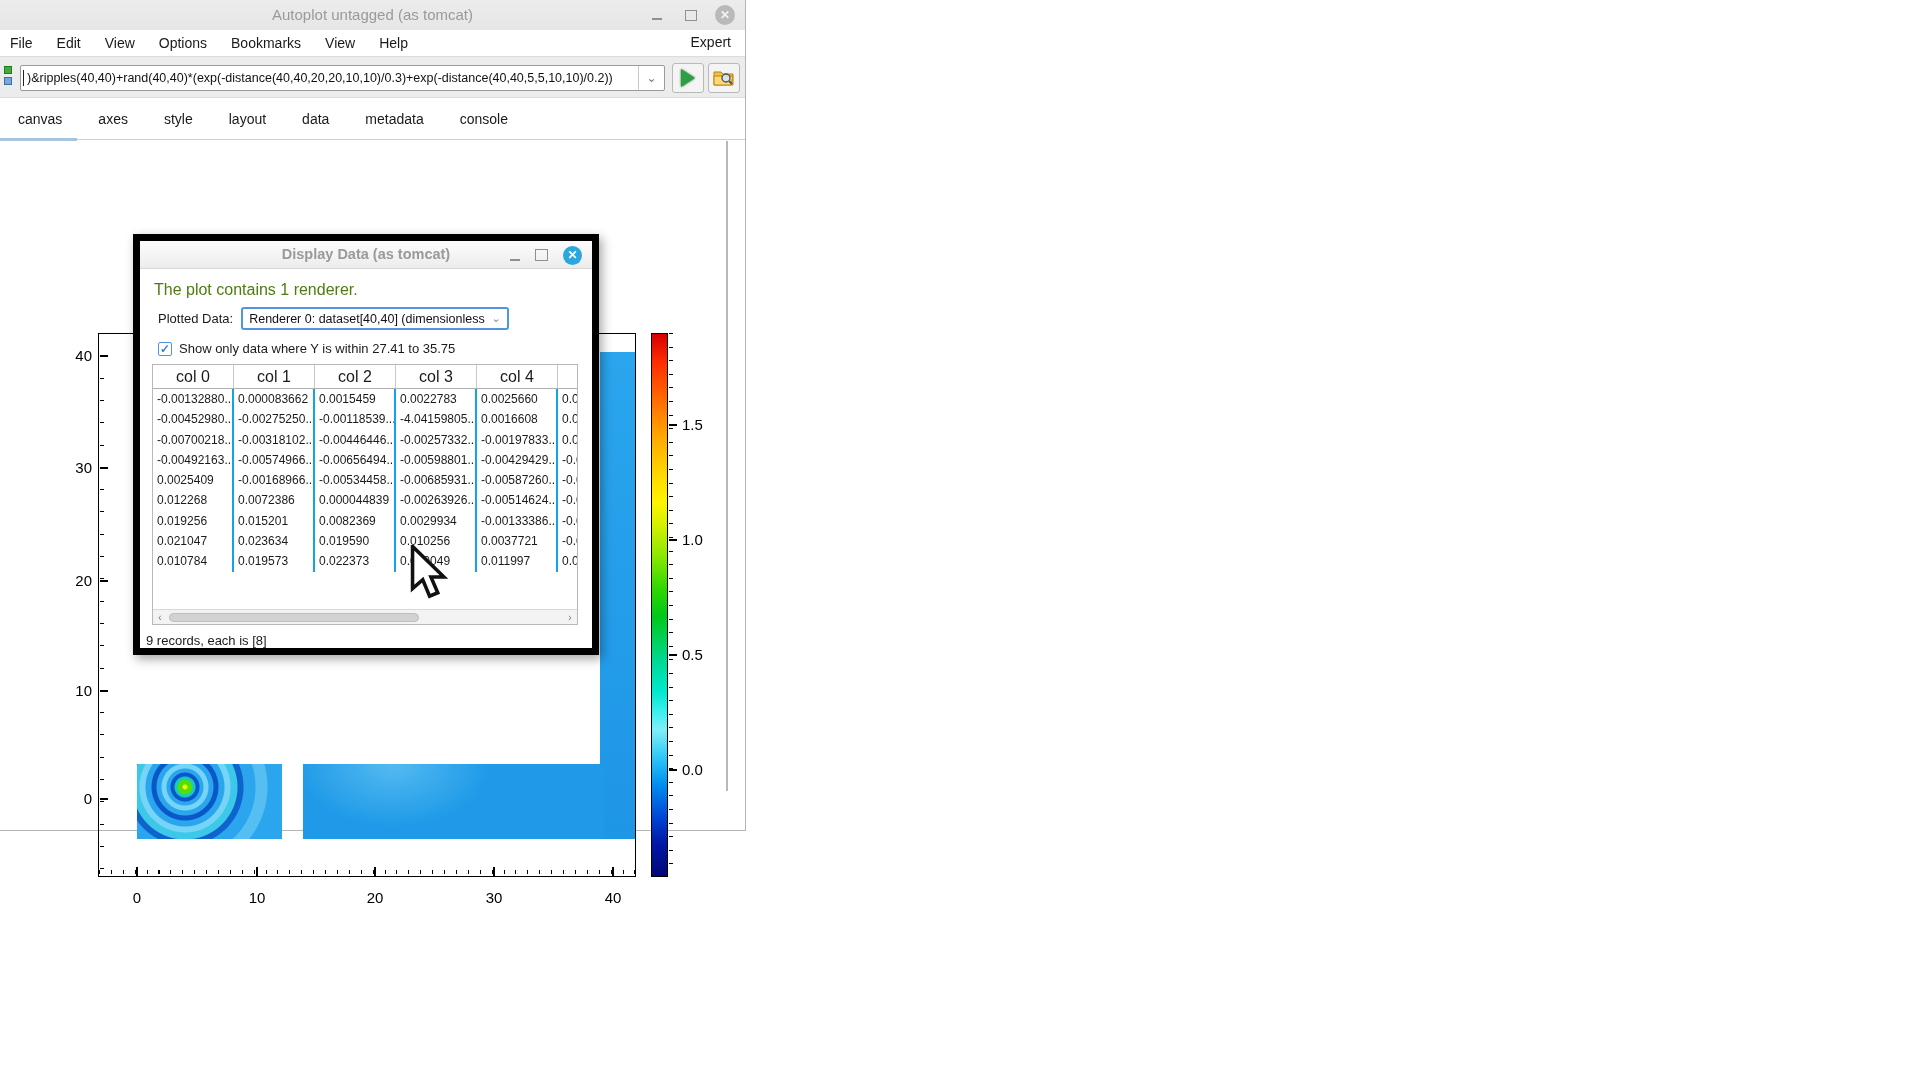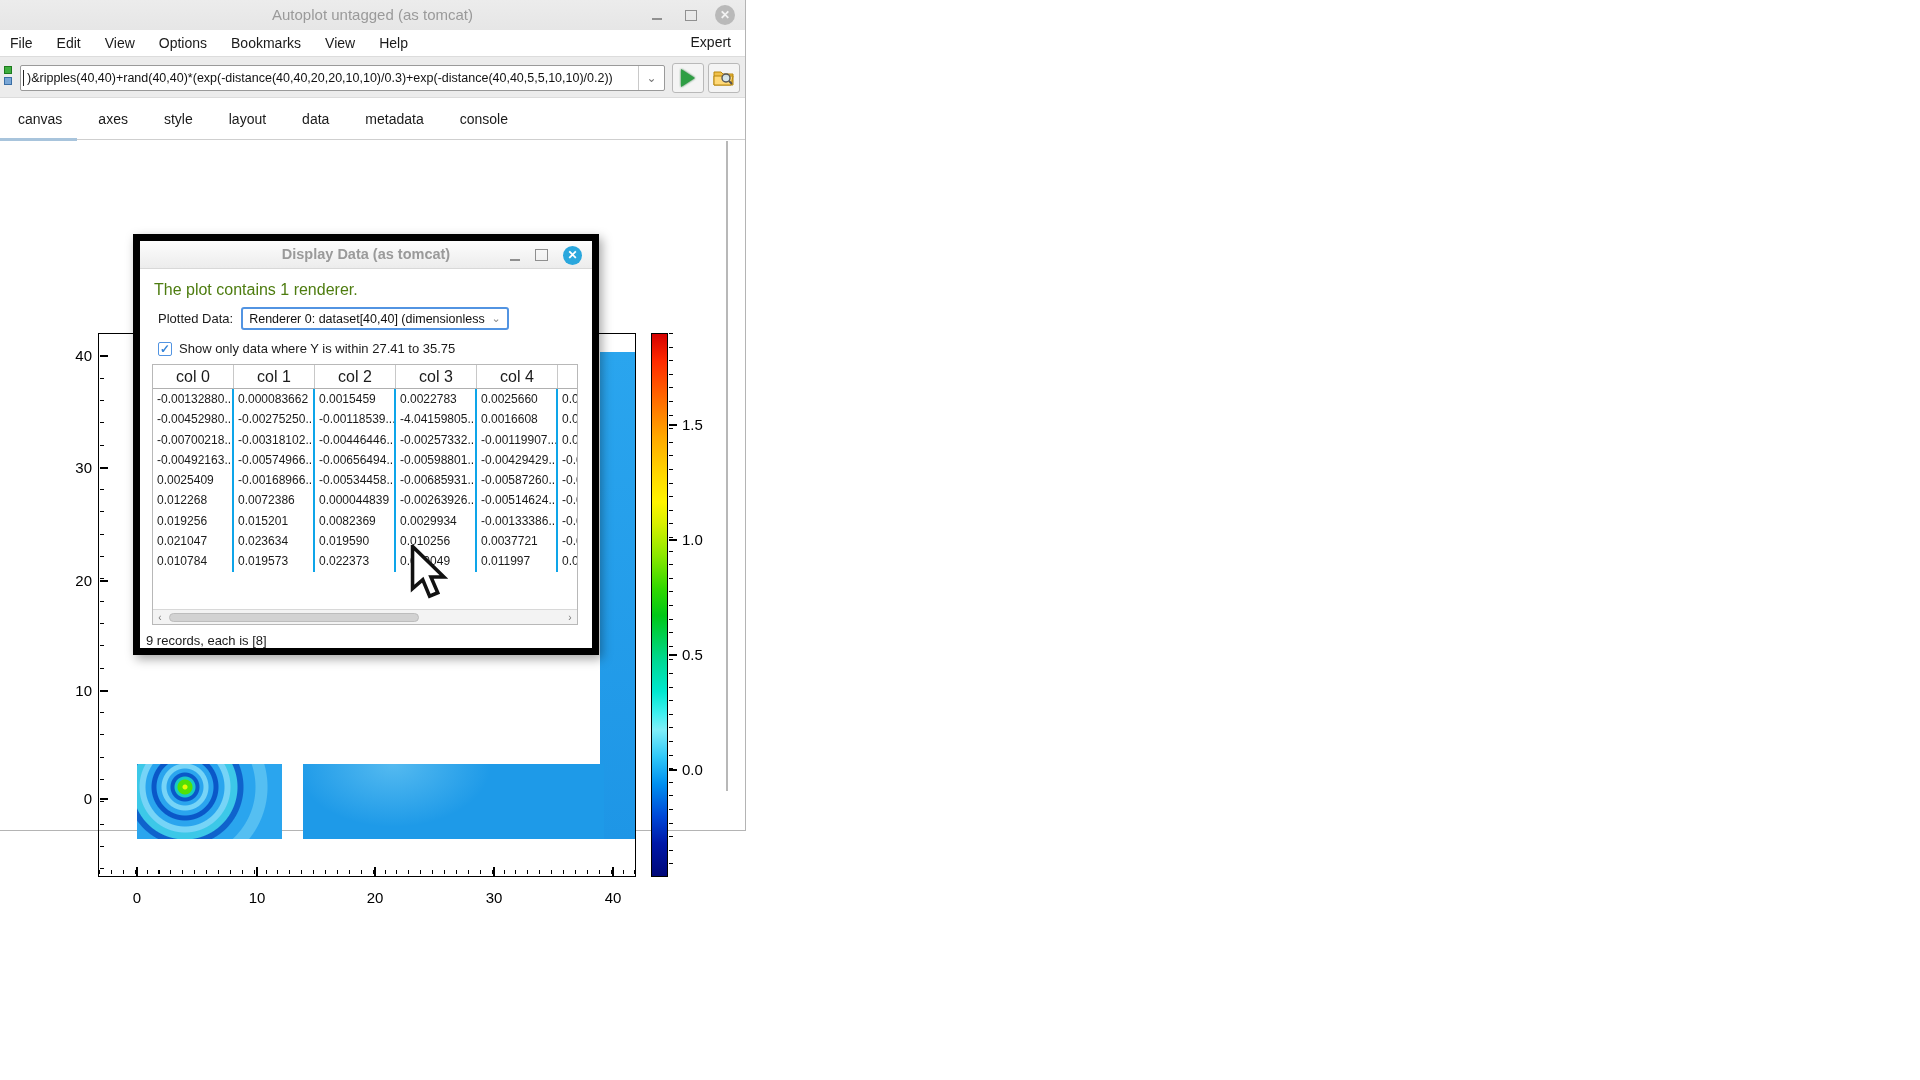--- a/index.html
+++ b/index.html
@@ -291,21 +291,21 @@
               <div class="td">-0.00118539...</div>
               <div class="td">-4.04159805...</div>
               <div class="td">0.0016608</div>
               <div class="td">0.00</div>
             </div>
             <div class="tr">
               <div class="td">-0.00700218...</div>
               <div class="td">-0.00318102...</div>
               <div class="td">-0.00446446...</div>
               <div class="td">-0.00257332...</div>
-              <div class="td">-0.00119907...</div>
+              <div class="td">-0.00197833...</div>
               <div class="td">0.00</div>
             </div>
             <div class="tr">
               <div class="td">-0.00492163...</div>
               <div class="td">-0.00574966...</div>
               <div class="td">-0.00656494...</div>
               <div class="td">-0.00598801...</div>
               <div class="td">-0.00429429...</div>
               <div class="td">-0.0</div>
             </div>

